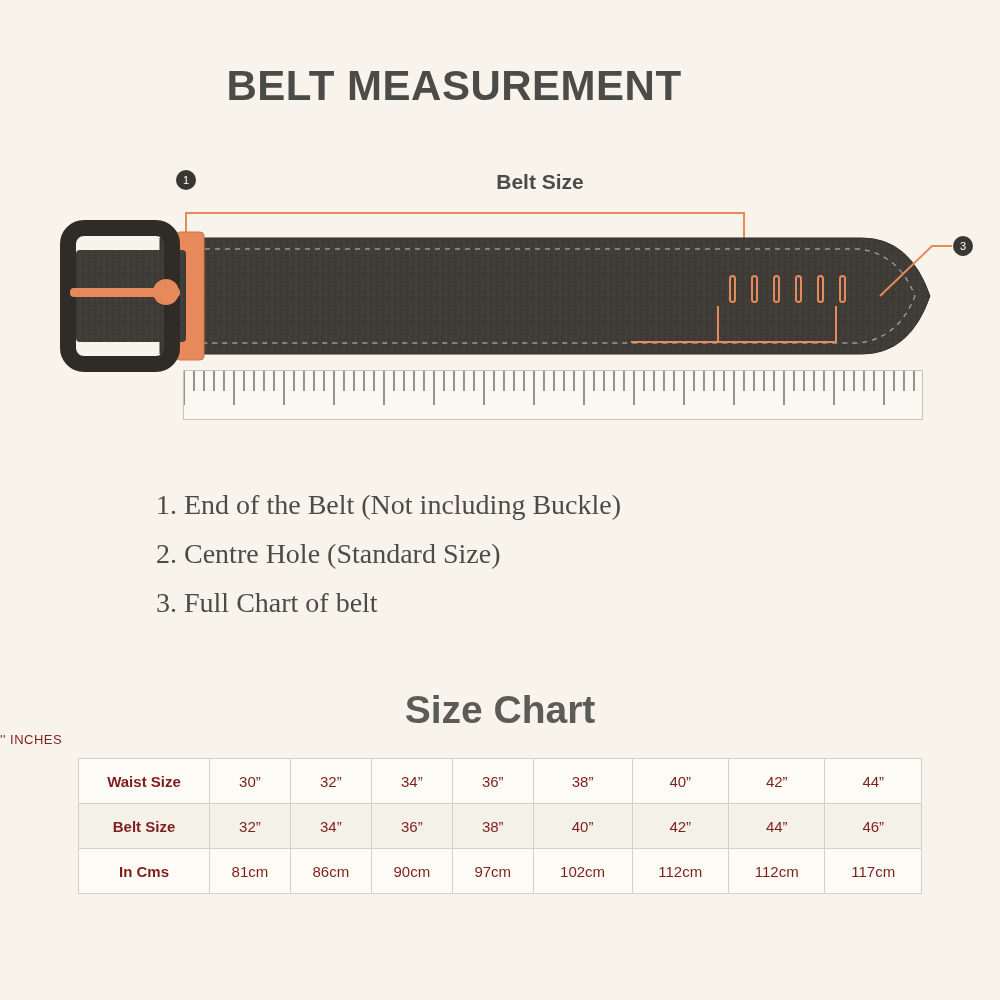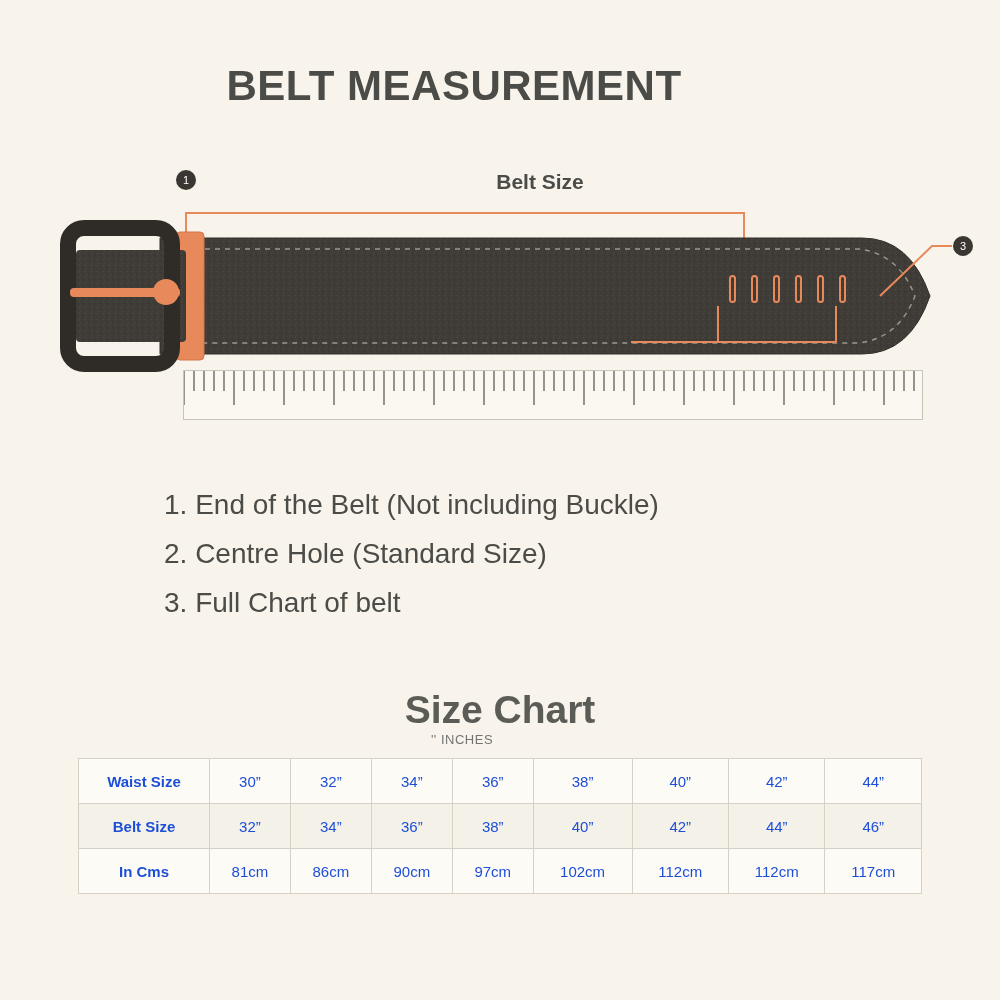--- a/index.html
+++ b/index.html
@@ -109,23 +109,24 @@
     height: 50px;
     border: 1.5px solid #c9c4b8;
     border-top: 1.5px solid #c9c4b8;
     background: #fbf8f2;
     box-sizing: border-box;
     overflow: hidden;
   }
   
   .legend {
     position: absolute;
-    left: 164px;
+    left: 156px;
     top: 480px;
     width: 700px;
+    font-family: Liberation Serif, serif;
   }
   .legend-item {
     font-size: 28px;
     color: #4b4b47;
     line-height: 49px;
     white-space: nowrap;
   }
   .legend-num { font-weight: normal; }
   
   .chart-title {
@@ -136,38 +137,38 @@
     text-align: center;
     font-size: 39px;
     color: #5c5c57;
     font-weight: bold;
   }
   .inches-note {
     position: absolute;
     top: 732px;
     left: 0;
     width: 924px;
-    text-align: center;
+    text-align: left;
     font-size: 13px;
-    color: #737373;
+    color: #7f1d1d;
     letter-spacing: 0.5px;
   }
   table.size-chart {
     position: absolute;
     left: 78px;
     top: 758px;
     width: 844px;
     border-collapse: collapse;
     font-size: 15px;
   }
   table.size-chart td {
     border: 1px solid #d6d1c6;
     height: 44px;
     text-align: center;
-    color: #1d4ed8;
+    color: #7f1d1d;
     padding: 0;
   }
   table.size-chart td.rowhead {
     width: 130px;
     font-weight: bold;
     font-size: 15px;
     background: #faf7f0;
   }
   table.size-chart tr:nth-child(odd) td { background: #fdfbf6; }
   table.size-chart tr:nth-child(even) td { background: #f4f1e8; }

